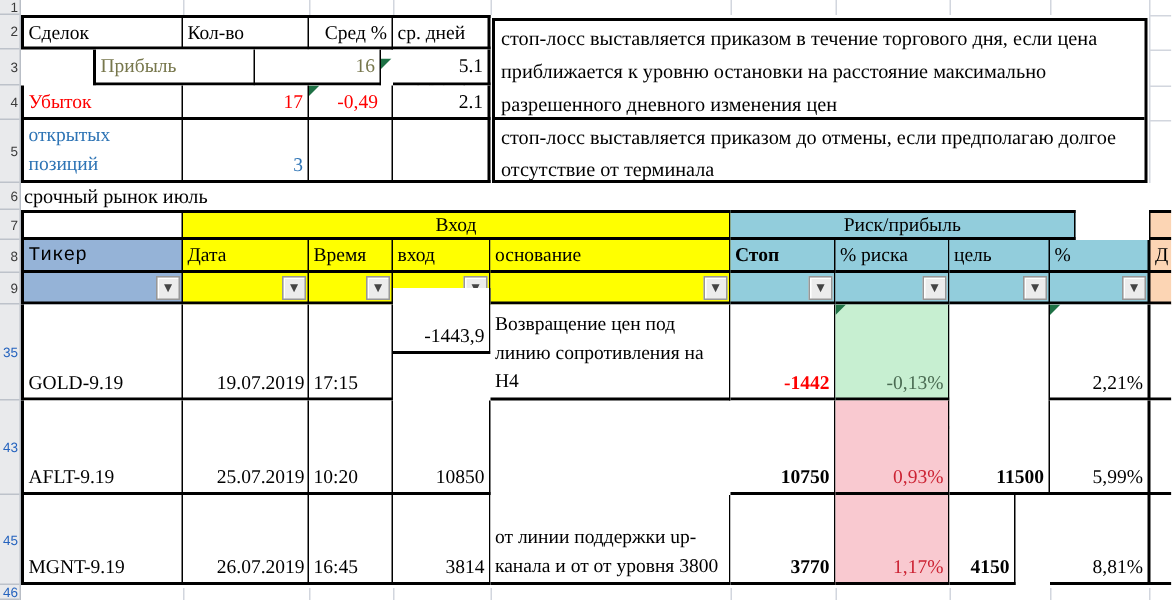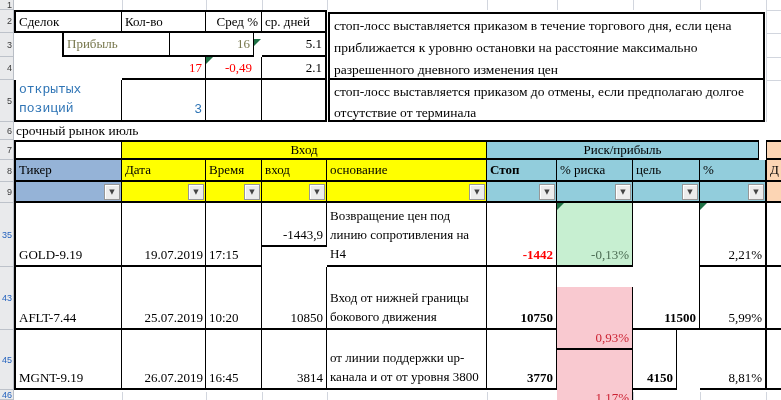--- a/index.html
+++ b/index.html
@@ -19,29 +19,29 @@
   .ar{justify-content:flex-end;padding-right:3px;}
   .ac{justify-content:center;}
   .wrap{display:block;line-height:19px;padding-top:0;}
   .bold{font-weight:bold;}
   
   .br1{border-right:1px solid #000;} .br2{border-right:2px solid #000;}
   .bb2{border-bottom:2px solid #000;} .bt2{border-top:2px solid #000;}
   .bl1{border-left:1px solid #000;}  .bl2{border-left:2px solid #000;}
   
   .yellow{background:var(--yellow_header,#FFFF00);}
-  .bluehdr{background:var(--blue_header,#95B3D7);}
+  .bluehdr{background:var(--blue_header,#95B3D7);font-family:Liberation Mono, monospace;}
   .teal{background:var(--teal_header,#92CDDC);}
   .peach{background:var(--peach_header,#FCD5B4);}
   .good{background:var(--good_fill,#C7EFD1);}
-  .bad{background:var(--bad_fill,#F9C9D0);margin-top:20px;}
+  .bad{background:var(--bad_fill,#F9C9D0);}
   
   .olive{color:var(--olive_text,#77774C);margin-left:48px;}
   .redtxt{color:var(--red_text,#FE0000);}
-  .bluetxt{color:var(--blue_text,#2E74B5);font-family:Liberation Mono, monospace;}
+  .bluetxt{color:var(--blue_text,#2E74B5);}
   .goodtxt{color:var(--good_text,#4A6B52);}
   .badtxt{color:var(--bad_text,#CC2233);}
   
   .notes{position:absolute;left:328px;top:12px;width:437px;height:110px;border:2px solid #000;
          box-sizing:border-box;background:#fff;font-size:13.5px;}
   .note1{height:66px;border-bottom:2px solid #000;padding:1px 4px 0 4px;line-height:22px;box-sizing:border-box;overflow:hidden;}
   .note2{padding:1px 16px 0 4px;line-height:21px;overflow:hidden;}
   
   .fbtn{position:absolute;width:16px;height:16px;background:#ECECEC;border:1px solid #979797;
         box-sizing:border-box;display:flex;align-items:center;justify-content:center;
@@ -103,20 +103,21 @@
   <div class="cell mid al bt2 br2 bb2" style="left:262px;top:10px;width:65px;height:23px">ср. дней</div>
 
   <div class="cell mid al bl2 br1 bb2 olive" style="left:14px;top:33px;width:108px;height:24px">Прибыль</div>
   <div class="cell mid ar br1 bb2 olive" style="left:122px;top:33px;width:84px;height:24px">16</div>
   <div class="cell mid ar br1 bb2 olive" style="left:206px;top:39px;width:56px;height:40px;padding-right:11px">
       <span class="tri"></span>
       <span>1,57</span>
     </div>
   <div class="cell mid ar br2 bb2" style="left:262px;top:33px;width:65px;height:24px">5.1</div>
 
+  <div class="cell mid al bl2 br1 bb2 redtxt" style="left:14px;top:57px;width:108px;height:23px">Убыток</div>
   <div class="cell mid ar br1 bb2 redtxt" style="left:122px;top:57px;width:84px;height:23px">17</div>
   <div class="cell mid ar br1 bb2 redtxt" style="left:206px;top:57px;width:56px;height:23px;padding-right:9px">
       <span class="tri"></span>
       <span>-0,49</span>
     </div>
   <div class="cell mid ar br2 bb2" style="left:262px;top:57px;width:65px;height:23px">2.1</div>
 
   <div class="cell al bl2 br1 bb2 bluetxt" style="left:14px;top:80px;width:108px;height:42px;line-height:19px;padding-top:2px">открытых позиций</div>
   <div class="cell ar br1 bb2 bluetxt" style="left:122px;top:80px;width:84px;height:42px">3</div>
   <div class="cell br1 bb2" style="left:206px;top:80px;width:56px;height:42px"></div>
@@ -124,21 +125,21 @@
 
   <div class="notes">
     <div class="note1">стоп-лосс выставляется приказом в течение торгового дня, если цена приближается к уровню остановки на расстояние максимально разрешенного дневного изменения цен</div>
     <div class="note2">стоп-лосс выставляется приказом до отмены, если предполагаю долгое отсутствие от терминала</div>
   </div>
 
   <div class="cell" style="left:16px;top:122px;width:300px;height:18px;font-size:13.5px;padding-bottom:1px;background:transparent">срочный рынок июль</div>
 
   <div class="cell bt2 bl2 br1 bb2" style="left:14px;top:140px;width:108px;height:20px"></div>
   <div class="cell ac mid bt2 br1 bb2 yellow" style="left:122px;top:140px;width:365px;height:20px">Вход</div>
-  <div class="cell ac mid bt2 br1 bb2 teal" style="left:487px;top:140px;width:272px;height:20px">Риск/прибыль</div>
+  <div class="cell ac mid bt2 br1 bb2 teal" style="left:487px;top:140px;width:230px;height:20px">Риск/прибыль</div>
   <div class="cell bt2 bl1 bb2 peach" style="left:766px;top:140px;width:15px;height:20px"></div>
 
   <div class="cell al bl2 br1 bb2 bluehdr" style="left:14px;top:160px;width:108px;height:22px">Тикер</div>
   <div class="cell al br1 bb2 yellow" style="left:122px;top:160px;width:84px;height:22px">Дата</div>
   <div class="cell al br1 bb2 yellow" style="left:206px;top:160px;width:56px;height:22px">Время</div>
   <div class="cell al br1 bb2 yellow" style="left:262px;top:160px;width:65px;height:22px">вход</div>
   <div class="cell al br1 bb2 yellow" style="left:327px;top:160px;width:160px;height:22px">основание</div>
   <div class="cell al br1 bb2 teal" style="left:557px;top:160px;width:76px;height:22px">% риска</div>
   <div class="cell al br1 bb2 teal bold" style="left:487px;top:160px;width:70px;height:22px">Стоп</div>
   <div class="cell al br1 bb2 teal" style="left:633px;top:160px;width:67px;height:22px">цель</div>
@@ -180,43 +181,40 @@
   <div class="fbtn" style="left:682px;top:184px">
       <span>▼</span>
     </div>
   <div class="fbtn" style="left:748px;top:184px">
       <span>▼</span>
     </div>
 
   <div class="cell al bl2 br1 bb2" style="left:14px;top:203px;width:108px;height:64px">GOLD-9.19</div>
   <div class="cell ar br1 bb2" style="left:122px;top:203px;width:84px;height:64px;padding-right:2px">19.07.2019</div>
   <div class="cell al br1 bb2" style="left:206px;top:203px;width:56px;height:64px">17:15</div>
-  <div class="cell ar br1 bb2" style="left:262px;top:203px;width:65px;height:44px">-1443,9</div>
+  <div class="cell ar br1 bb2" style="left:262px;top:192px;width:65px;height:44px">-1443,9</div>
   <div class="cell wrap al br1 bb2" style="left:327px;top:203px;width:160px;height:64px;padding-right:2px;display:flex;align-items:flex-end">
       <span style="display:block">Возвращение цен под линию сопротивления на Н4</span>
     </div>
   <div class="cell ar br1 bb2 bold redtxt" style="left:487px;top:203px;width:70px;height:64px">-1442</div>
   <div class="cell ar br1 bb2 good goodtxt" style="left:557px;top:203px;width:76px;height:64px">
       <span class="tri"></span>
       <span>-0,13%</span>
     </div>
   <div class="cell ar br1 bb2 bold" style="left:633px;top:203px;width:67px;height:83px">-1412</div>
   <div class="cell ar br1 bb2" style="left:700px;top:203px;width:66px;height:64px">
       <span class="tri"></span>
       <span>2,21%</span>
     </div>
   <div class="cell bl1 bb2" style="left:766px;top:203px;width:15px;height:64px"></div>
 
-  <div class="cell al bl2 br1 bb2" style="left:14px;top:267px;width:108px;height:63px">AFLT-7.44</div>
+  <div class="cell al bl2 br1 bb2" style="left:14px;top:267px;width:108px;height:63px">AFLT-9.19</div>
   <div class="cell ar br1 bb2" style="left:122px;top:267px;width:84px;height:63px;padding-right:2px">25.07.2019</div>
   <div class="cell al br1 bb2" style="left:206px;top:267px;width:56px;height:63px">10:20</div>
   <div class="cell ar br1 bb2" style="left:262px;top:267px;width:65px;height:63px">10850</div>
-  <div class="cell wrap al br1 bb2" style="left:327px;top:267px;width:160px;height:63px;padding-right:2px;display:flex;align-items:flex-end">
-      <span style="display:block">Вход от нижней границы бокового движения</span>
-    </div>
   <div class="cell ar br1 bb2 bold" style="left:487px;top:267px;width:70px;height:63px">10750</div>
   <div class="cell ar br1 bb2 bad badtxt" style="left:557px;top:267px;width:76px;height:63px">0,93%</div>
   <div class="cell ar br1 bb2 bold" style="left:633px;top:267px;width:67px;height:63px">11500</div>
   <div class="cell ar br1 bb2" style="left:700px;top:267px;width:66px;height:63px">5,99%</div>
   <div class="cell bl1 bb2" style="left:766px;top:267px;width:15px;height:63px"></div>
 
   <div class="cell al bl2 br1 bb2" style="left:14px;top:330px;width:108px;height:60px">MGNT-9.19</div>
   <div class="cell ar br1 bb2" style="left:122px;top:330px;width:84px;height:60px;padding-right:2px">26.07.2019</div>
   <div class="cell al br1 bb2" style="left:206px;top:330px;width:56px;height:60px">16:45</div>
   <div class="cell ar br1 bb2" style="left:262px;top:330px;width:65px;height:60px">3814</div>

